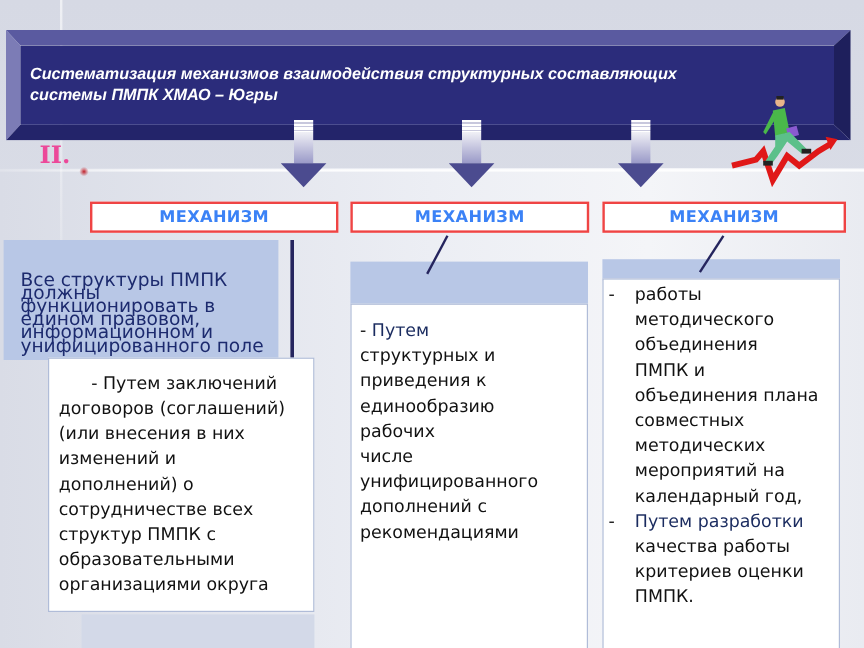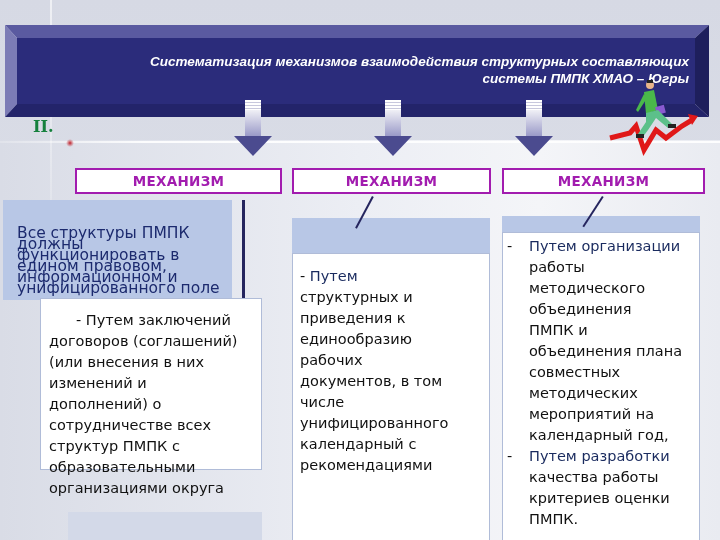--- a/index.html
+++ b/index.html
@@ -24,40 +24,40 @@
   .banner .face { position:absolute; left:12px; top:13px; right:14px; bottom:13px; background:#2b2c7b; }
   .banner .edge-top { position:absolute; left:0; top:0; right:0; height:13px; background:#5a5aa0;
     clip-path: polygon(0 0, 100% 0, calc(100% - 14px) 100%, 12px 100%); }
   .banner .edge-left { position:absolute; left:0; top:0; bottom:0; width:12px; background:#7c7cb6;
     clip-path: polygon(0 0, 100% 13px, 100% calc(100% - 13px), 0 100%); }
   .banner .edge-right { position:absolute; right:0; top:0; bottom:0; width:14px; background:#1e1f5c;
     clip-path: polygon(0 13px, 100% 0, 100% 100%, 0 calc(100% - 13px)); }
   .banner .edge-bottom { position:absolute; left:0; bottom:0; right:0; height:13px; background:#23246a;
     clip-path: polygon(12px 0, calc(100% - 14px) 0, 100% 100%, 0 100%); }
   .banner .title {
-    position:absolute; left:20px; right:20px; top:28px; text-align:right;
+    position:absolute; left:20px; right:20px; top:28px; text-align:left;
     color:#ffffff; font-style:italic; font-weight:bold; font-size:13.5px; line-height:17px;
     font-family:"Liberation Sans", sans-serif;
   }
 
   .section-num { position:absolute; left:33px; top:117px; font-family:"DejaVu Serif", serif;
-    font-weight:bold; font-size:16px; color:#15803d; }
+    font-weight:bold; font-size:20px; color:#ec4899; }
 
   
   .arrow { position:absolute; width:38px; height:58px; }
   .arrow .bars { position:absolute; left:11px; top:0; width:16px; height:10px;
     background: repeating-linear-gradient(180deg, #ffffff 0 2px, #c8c8dd 2px 3px); }
   .arrow .shaft { position:absolute; left:11px; top:10px; width:16px; height:26px;
     background: linear-gradient(180deg, #f0f0f6, #9a9ac8); }
   .arrow .head { position:absolute; left:0; top:36px; width:0; height:0;
     border-left:19px solid transparent; border-right:19px solid transparent; border-top:20px solid #4b4b8f; }
 
   
-  .mech { position:absolute; top:168px; height:22px; border:2px solid #a21caf; background:#ffffff;
-    text-align:center; font-weight:bold; font-size:13.5px; line-height:22px; color:#a21caf; letter-spacing:0.3px; }
+  .mech { position:absolute; top:168px; height:22px; border:2px solid #ef4444; background:#ffffff;
+    text-align:center; font-weight:bold; font-size:13.5px; line-height:22px; color:#3b82f6; letter-spacing:0.3px; }
 
   .blue-block { position:absolute; background:#b8c7e6; }
   .white-box { position:absolute; background:#ffffff; border:1px solid #b0bcd8; box-sizing:border-box; }
   .connector { position:absolute; background:#25255e; }
 
   .left-blue-text {
     position:absolute; left:17px; top:228px; width:210px;
     font-size:15.5px; line-height:11px; color:#1c2a6e; font-family:"DejaVu Sans", sans-serif;
   }
   .body-text { font-size:14.5px; line-height:21px; color:#111111; font-family:"DejaVu Sans", sans-serif; }
@@ -126,55 +126,53 @@
 <div class="blue-block" style="left:3px; top:200px; width:229px; height:100px;"></div>
 <div class="connector" style="left:242px; top:200px; width:3px; height:100px;"></div>
 <div class="left-blue-text">
   <div>Все структуры ПМПК</div>
   <div>должны</div>
   <div>функционировать в</div>
   <div>едином правовом,</div>
   <div>информационном и</div>
   <div>унифицированного поле</div>
 </div>
-<div class="white-box body-text" style="left:40px; top:298px; width:222px; height:172px; padding:11px 0 16px 8px;">
+<div class="white-box body-text" style="left:40px; top:298px; width:222px; height:212px; padding:11px 0 16px 8px;">
   <div style="padding-left:27px;"><span>-</span><span> </span><span>Путем заключений</span></div>
   <div>договоров (соглашений)</div>
   <div>(или внесения в них</div>
   <div>изменений и</div>
   <div>дополнений) о</div>
   <div>сотрудничестве всех</div>
   <div>структур ПМПК с</div>
   <div>образовательными</div>
   <div>организациями округа</div>
 </div>
 <div class="blue-block" style="left:68px; top:512px; width:194px; height:28px; background:#d3d9e8;"></div>
 
 <div class="blue-block" style="left:292px; top:218px; width:198px; height:36px;"></div>
 <div class="connector" style="left:372px; top:196px; width:2px; height:36px; transform:rotate(28deg); transform-origin:top left;"></div>
 <div class="white-box body-text" style="left:292px; top:253px; width:198px; height:290px; padding:12px 0 0 7px;">
   <div><span> </span><span>-</span><span> </span><span class="accent">Путем</span></div>
   <div>структурных и</div>
   <div>приведения к</div>
   <div>единообразию</div>
   <div>рабочих</div>
-  <div>документов, в том</div>
   <div>числе</div>
   <div>унифицированного</div>
-  <div>календарный с</div>
+  <div>дополнений с</div>
   <div>рекомендациями</div>
 </div>
 
 <div class="blue-block" style="left:502px; top:216px; width:198px; height:18px;"></div>
 <div class="connector" style="left:602px; top:196px; width:2px; height:36px; transform:rotate(33deg); transform-origin:top left;"></div>
 <div class="white-box body-text" style="left:502px; top:232px; width:198px; height:310px; padding:3px 0 0 0;">
   <ul class="list">
     <li>
       <span class="dash">-</span>
-      <div class="accent">Путем организации</div>
       <div>работы</div>
       <div>методического</div>
       <div>объединения</div>
       <div>ПМПК и</div>
       <div>объединения плана</div>
       <div>совместных</div>
       <div>методических</div>
       <div>мероприятий на</div>
       <div>календарный год,</div>
     </li>

